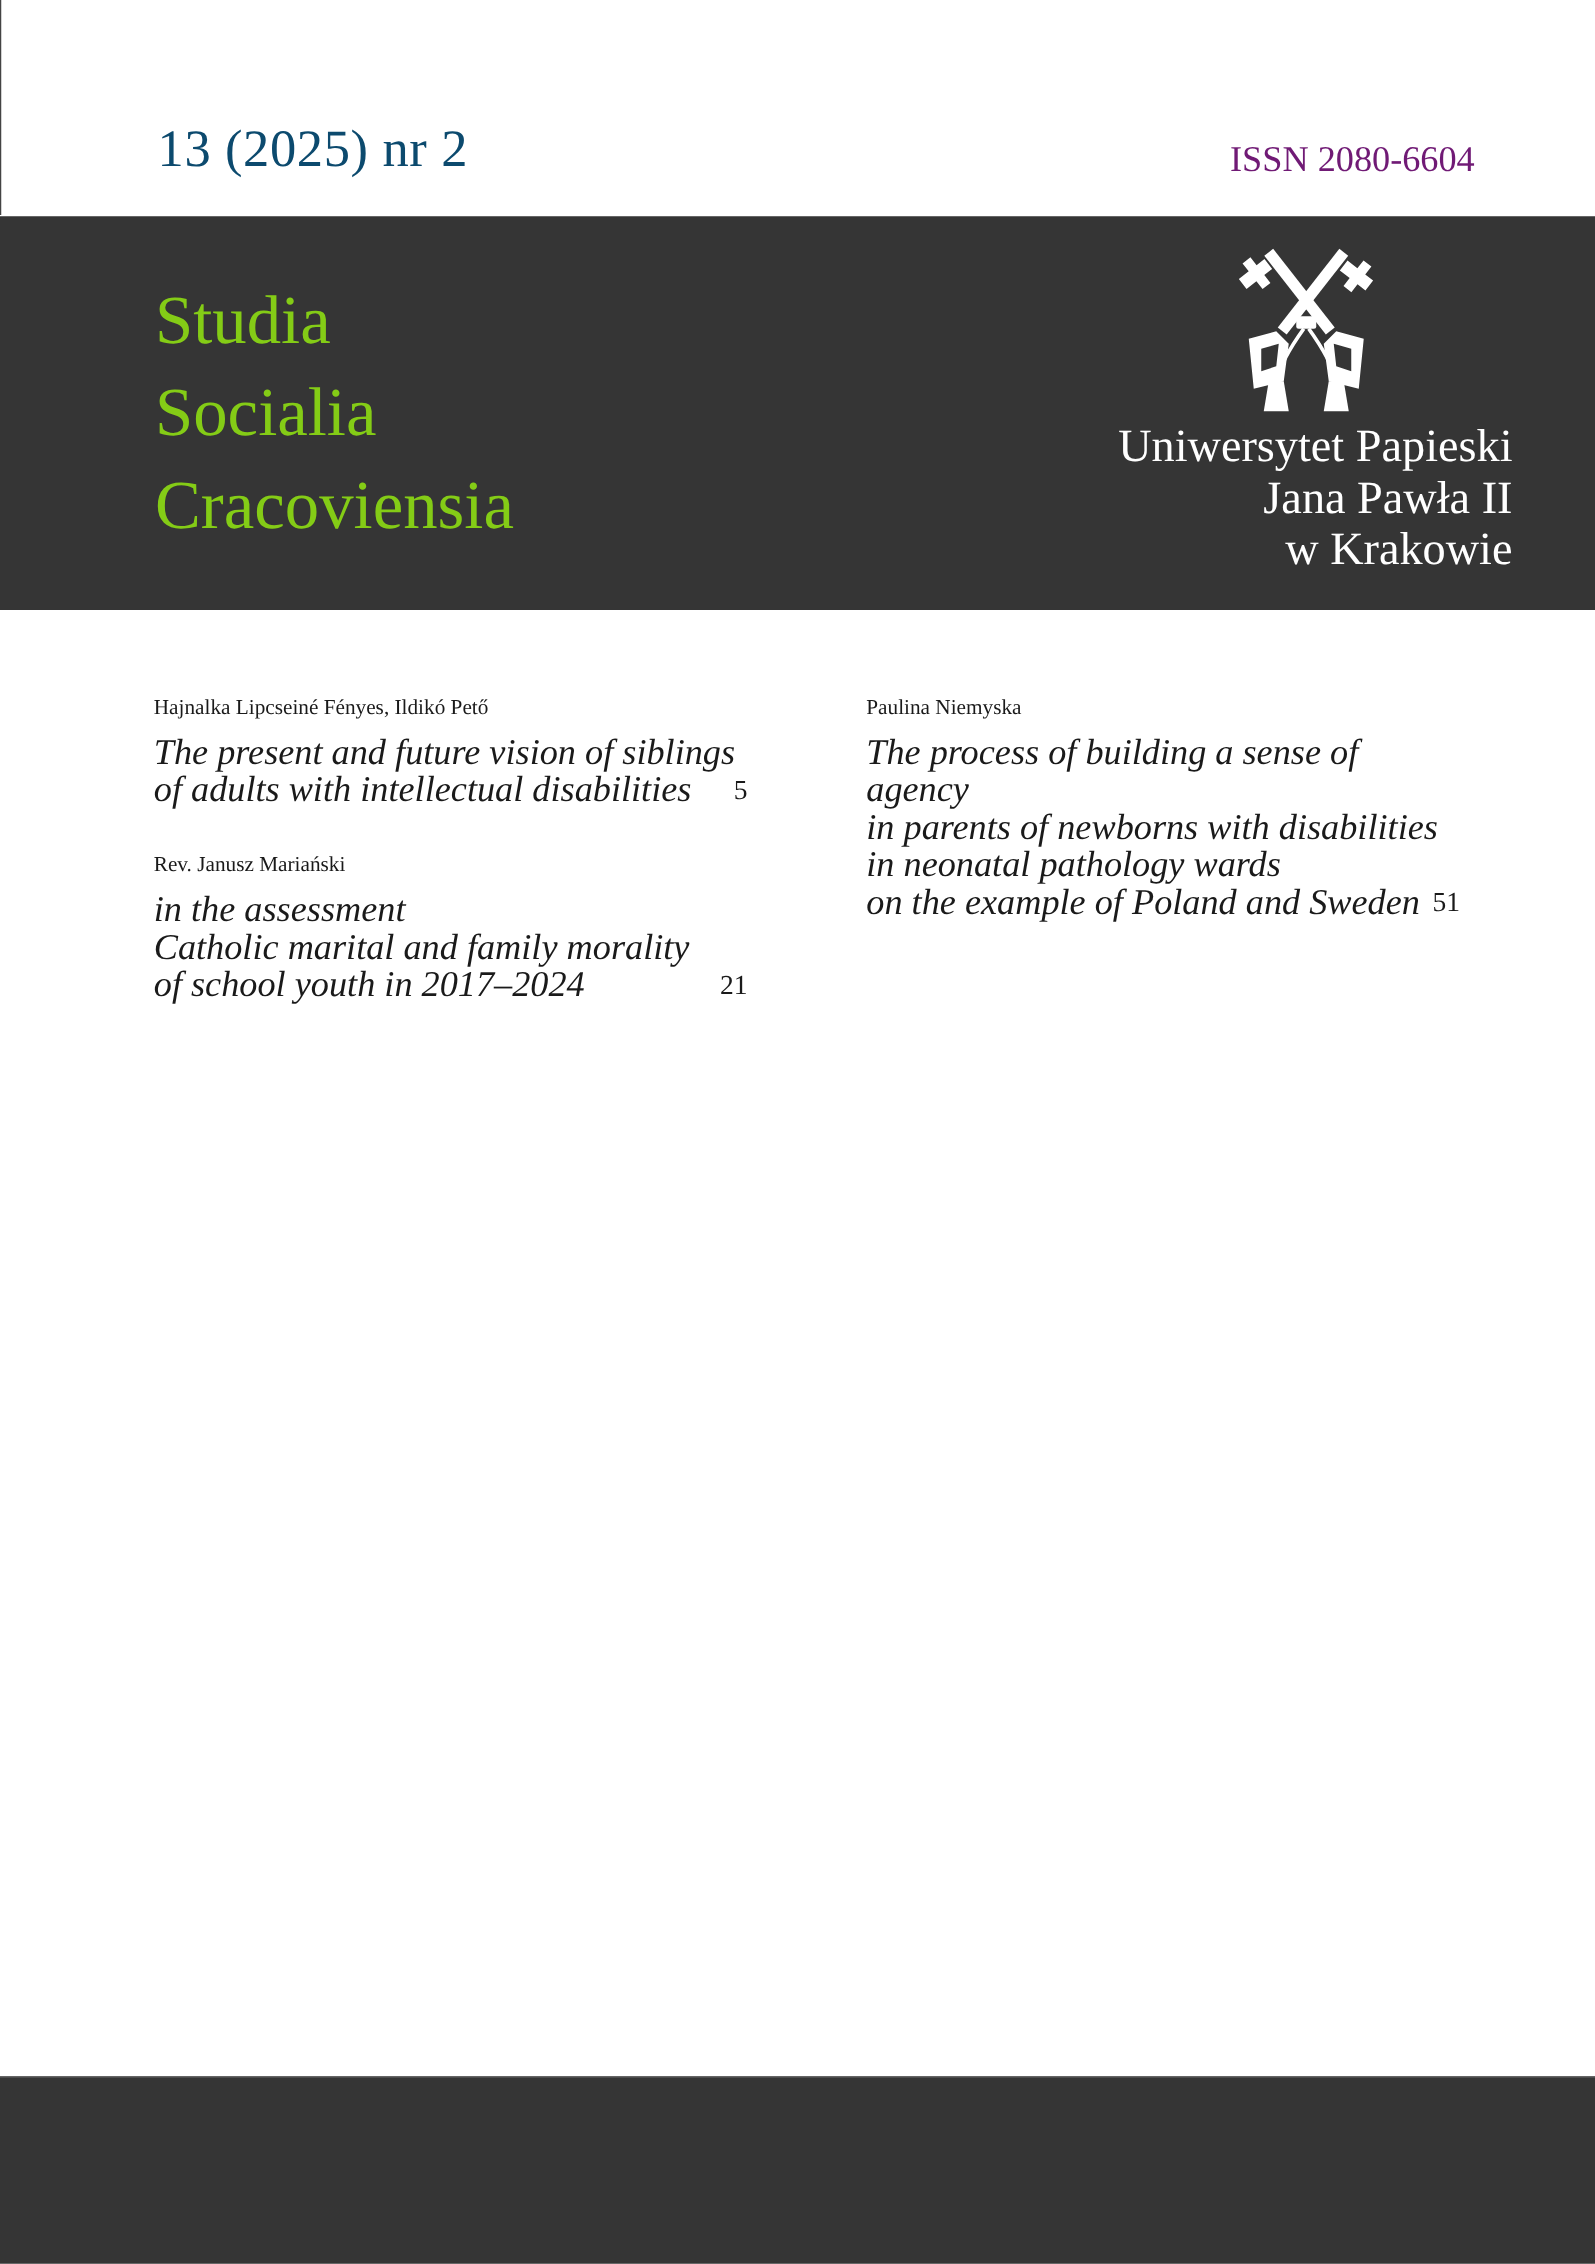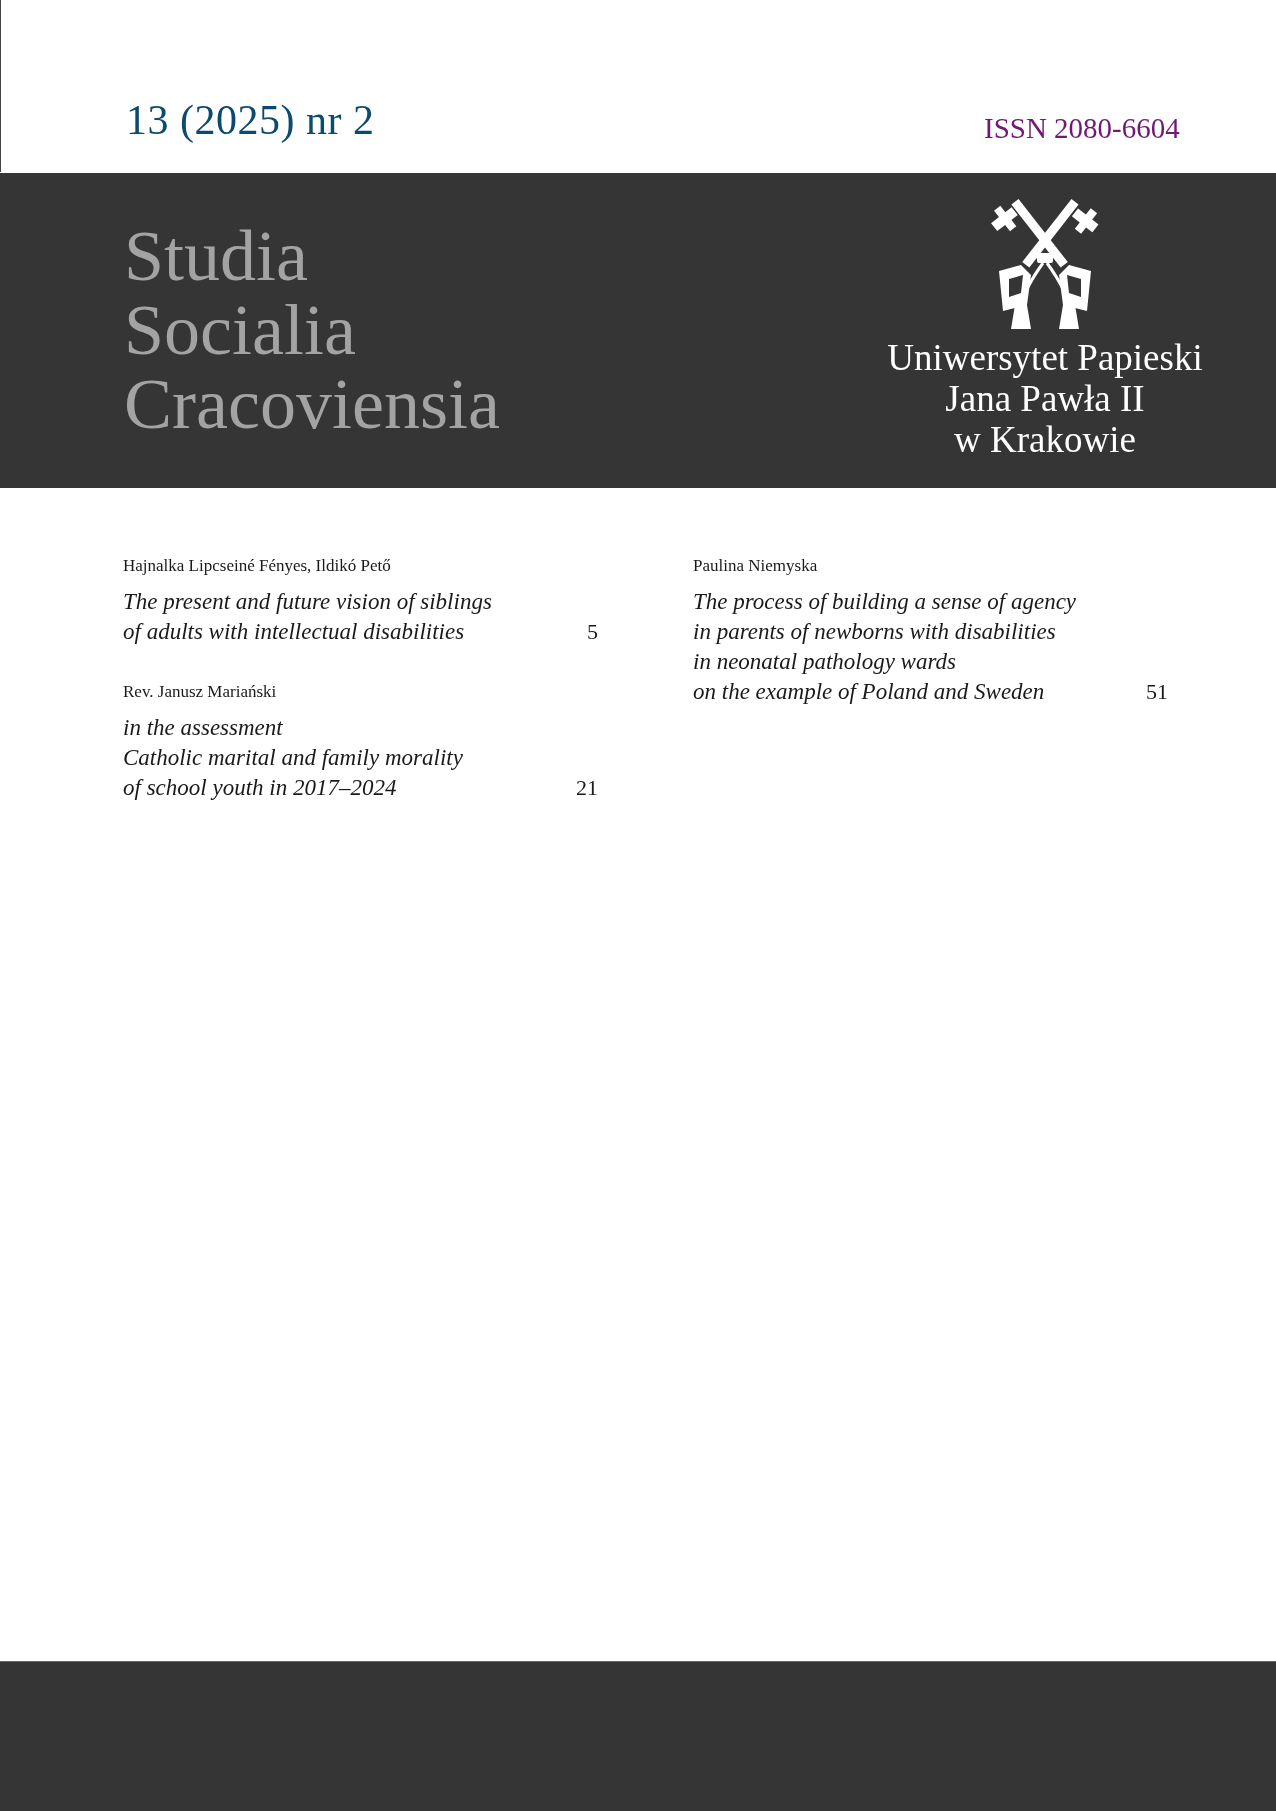--- a/index.html
+++ b/index.html
@@ -11,34 +11,34 @@
     .top-meta {
       position: absolute; left: 126px; top: 96px; font-size: 42px; color: #0c4a6e; letter-spacing: 0.5px;
     }
     .issn {
       position: absolute; left: 948px; top: 112px; font-size: 29px; color: #701a75; margin-left: 36px;
     }
     .header-band {
       position: absolute; left: 0; top: 173px; width: 1276px; height: 315px; background: #353535;
     }
     .journal-title {
-      position: absolute; left: 124px; top: 46px; color: #a3a3a3; font-size: 72px; line-height: 74px;
+      position: absolute; left: 124px; top: 46px; color: #84cc16; font-size: 55px; line-height: 74px;
     }
     .journal-title div { white-space: nowrap; }
     .university {
-      position: absolute; left: 880px; top: 20px; width: 330px; text-align: center; color: #fff;
+      position: absolute; left: 880px; top: 20px; width: 330px; text-align: right; color: #fff;
     }
     .keys { display: block; margin: 0 auto; width: 120px; height: 140px; }
     .uni-name { font-size: 37px; line-height: 41px; margin-top: 4px; }
     .toc { position: absolute; top: 551px; }
     .toc-col-left { left: 123px; width: 475px; }
     .toc-col-right { left: 693px; width: 475px; }
     .entry { position: relative; margin-bottom: 30px; }
     .author { font-size: 17px; line-height: 30px; margin-bottom: 6px; }
-    .title-line { font-style: italic; font-size: 23px; line-height: 30px; }
+    .title-line { font-style: italic; font-size: 29px; line-height: 30px; }
     .title-block { position: relative; }
     .page-num { position: absolute; right: 0; bottom: 0; font-size: 22px; line-height: 30px; }
     .footer-band {
       position: absolute; left: 0; top: 1661px; width: 1276px; height: 150px; background: #353535;
       border-top: 1px solid #666;
     }
   </style>
 </head>
 <body>
 

